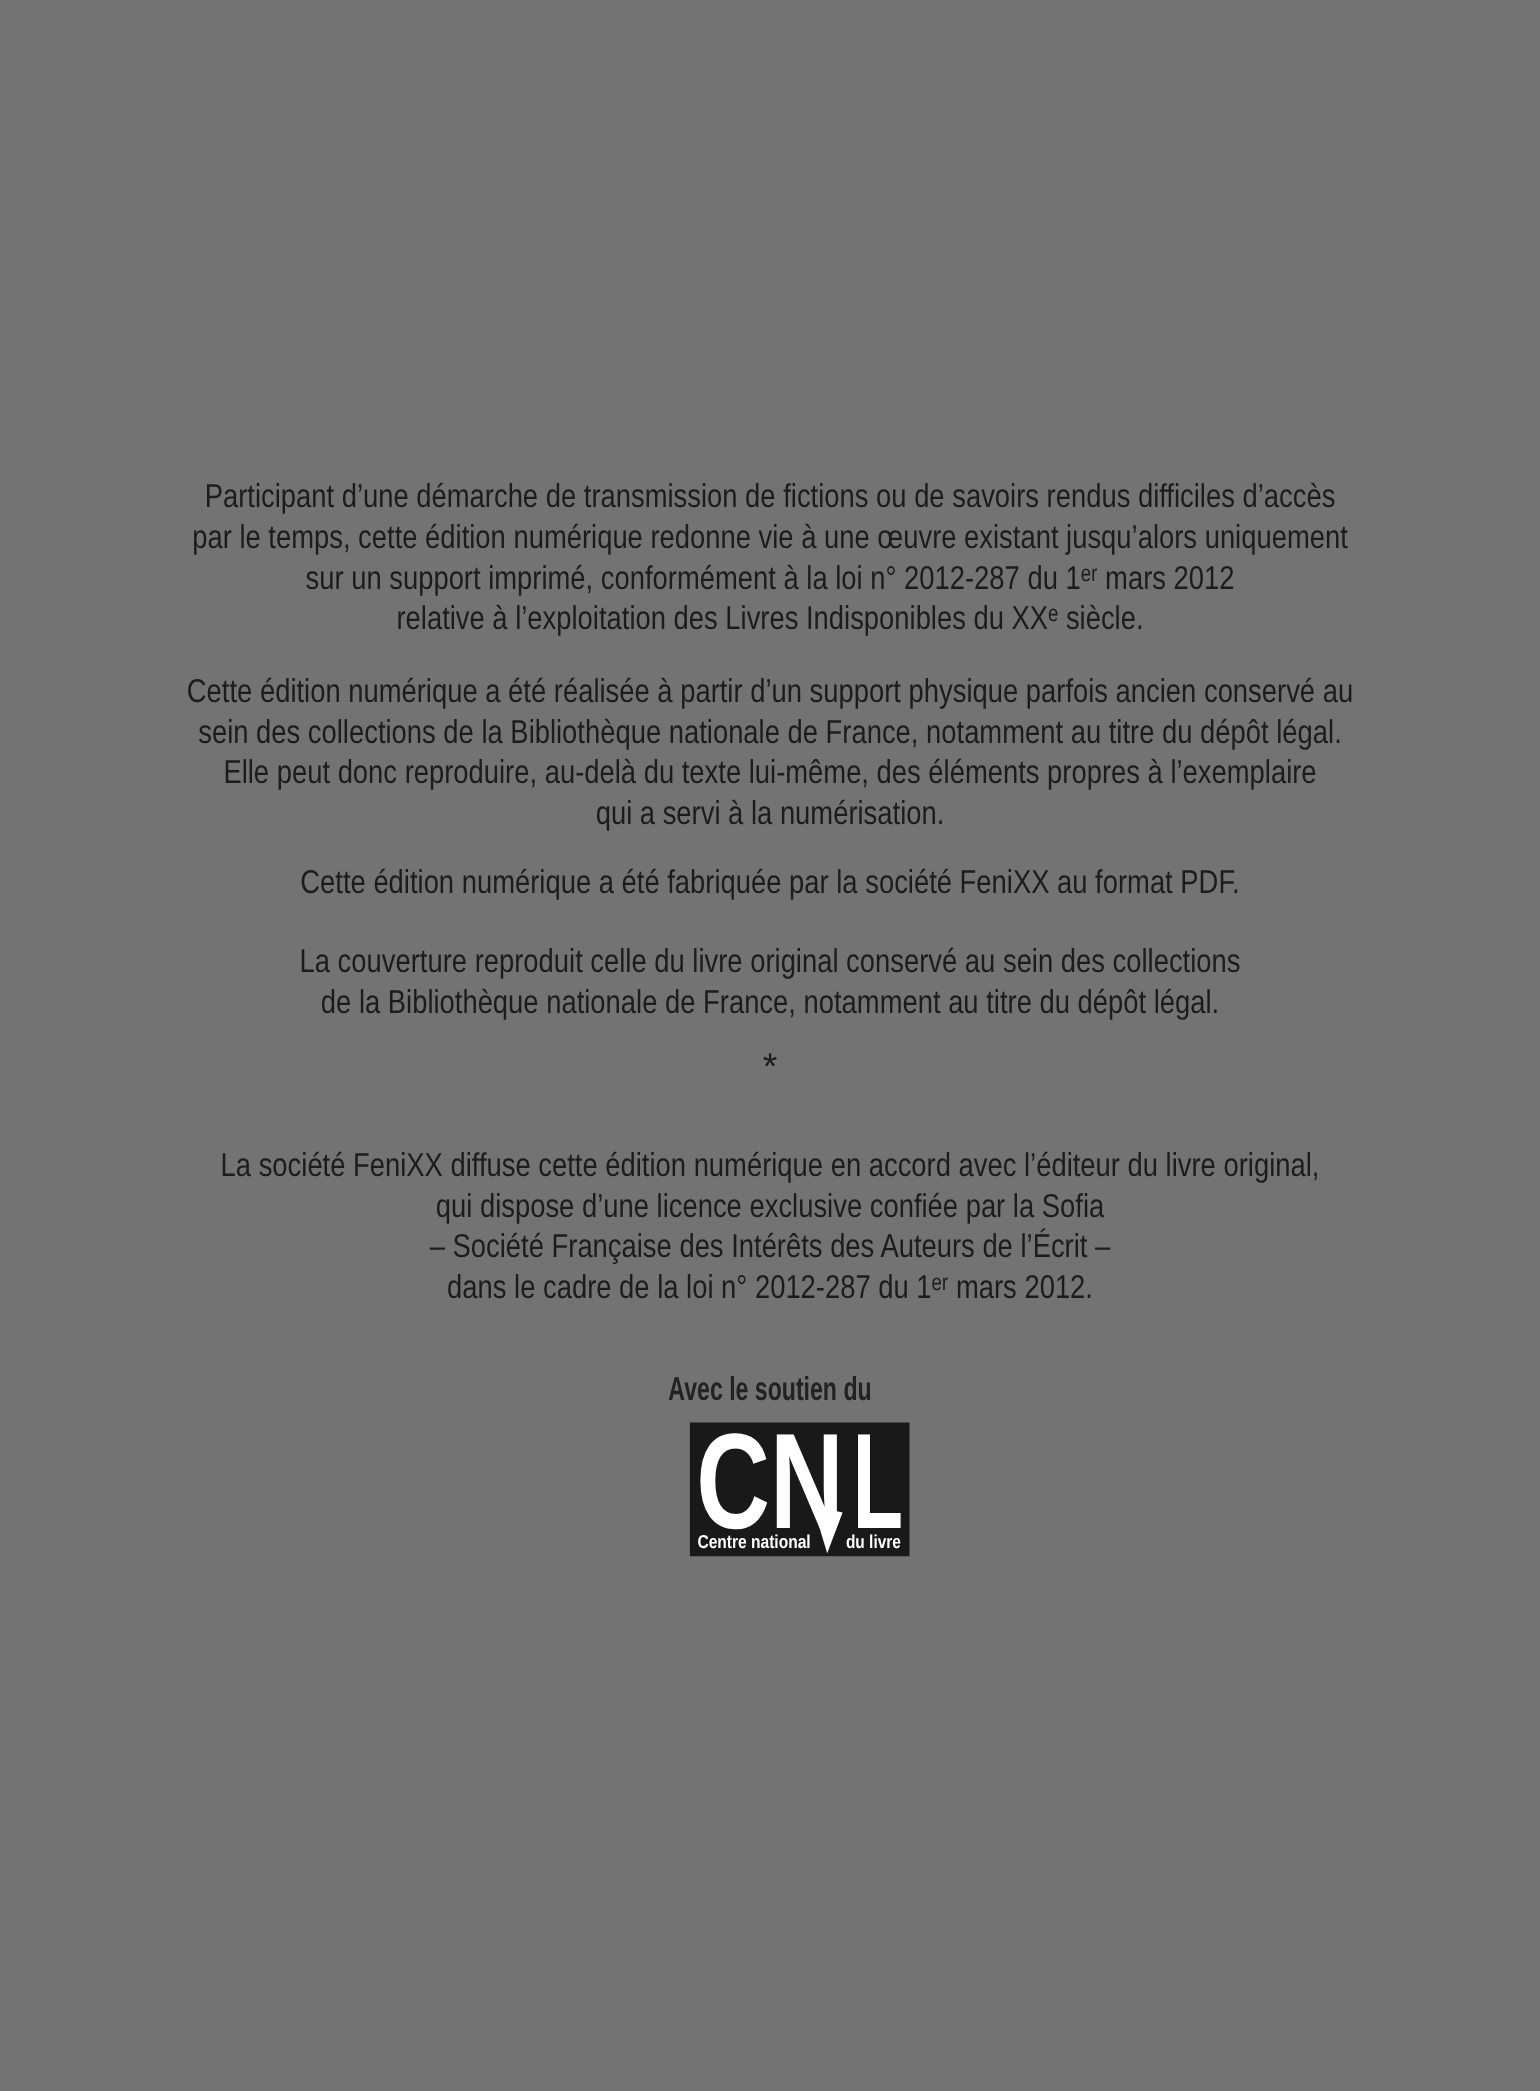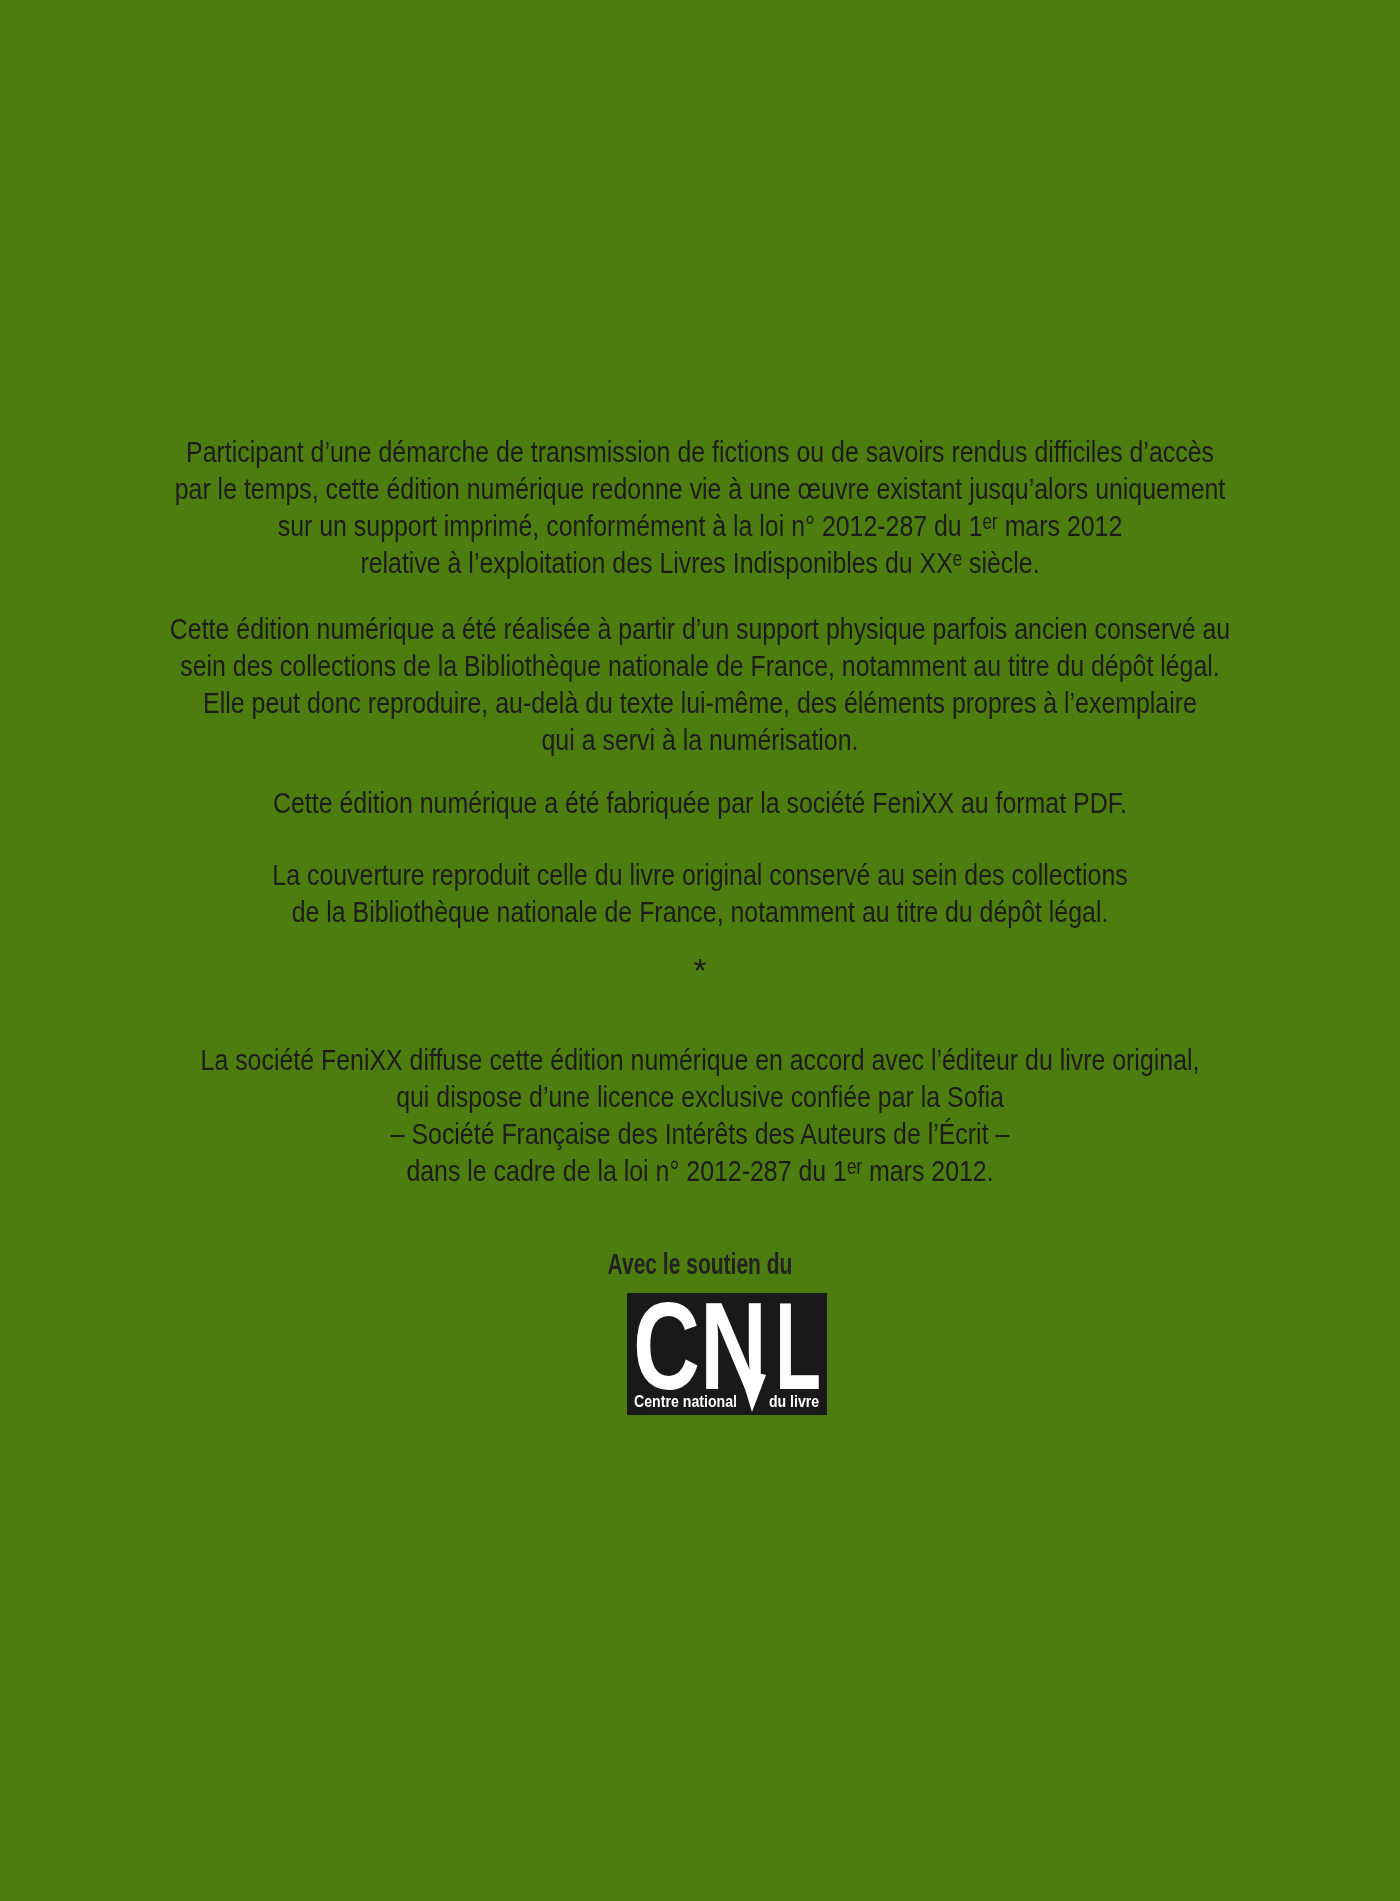--- a/index.html
+++ b/index.html
@@ -12,21 +12,21 @@
     height: 1901px;
     background: #ffffff;
     font-family: "Liberation Sans", "DejaVu Sans", sans-serif;
     color: #1c1c1c;
   }
   .page {
     position: absolute;
     top: 0; left: 0;
     width: 1400px;
     height: 1901px;
-    background: #4d7c0f;
+    background: #737373;
     overflow: hidden;
   }
   .para {
     position: absolute;
     left: 0;
     width: 1400px;
     text-align: center;
     font-size: 30px;
     line-height: 37px;
     transform: scaleX(0.83);

